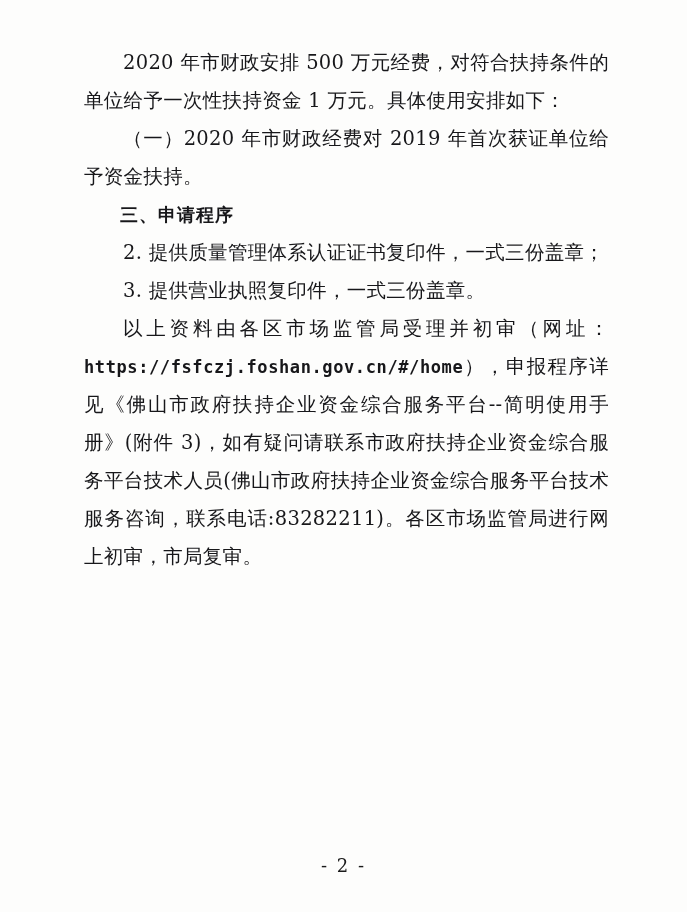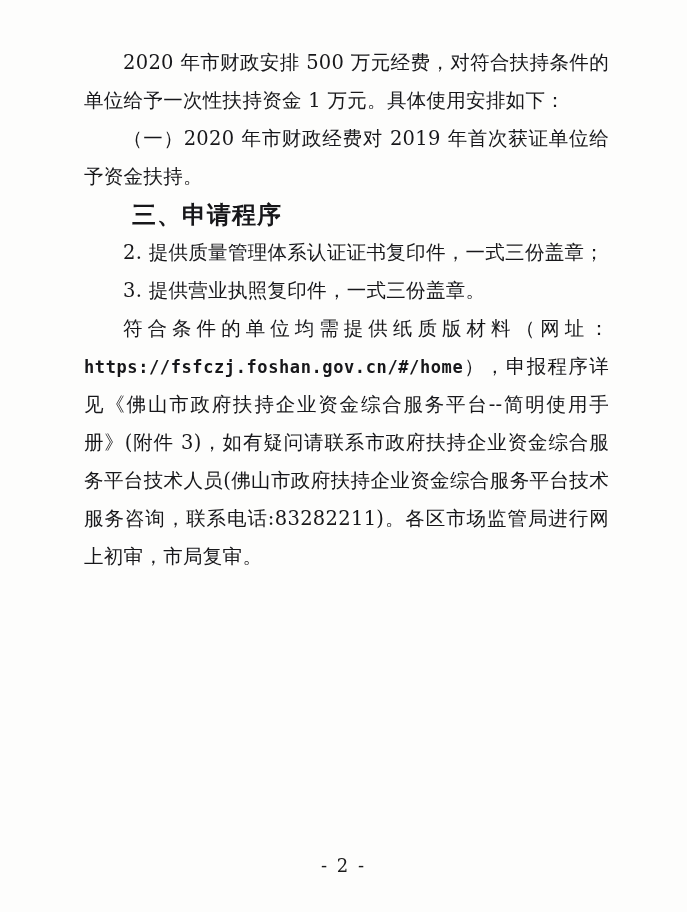--- a/index.html
+++ b/index.html
@@ -34,21 +34,21 @@
     margin: 0;
     text-indent: 2em;
     font-size: 19.5px;
     line-height: 38px;
     text-align: justify;
     text-justify: inter-ideograph;
   }
   .heading {
     margin: 0;
     text-indent: 2em;
-    font-size: 24px;
+    font-size: 18px;
     line-height: 38px;
     font-weight: bold;
     letter-spacing: 1px;
   }
   .mono {
     font-family: "DejaVu Sans Mono", "Liberation Mono", monospace;
     font-size: 17px;
     letter-spacing: 0.6px;
     font-weight: bold;
   }
@@ -79,19 +79,19 @@
 
 
 
 
     <p class="p">2. 提供质量管理体系认证证书复印件，一式三份盖章；</p>
 
     <p class="p">3. 提供营业执照复印件，一式三份盖章。</p>
 
 
 
-    <p class="p"><span>符合条件的单位均需提供纸质版材料（网址：</span><span class="mono">https://fsfczj.foshan.gov.cn/#/home</span><span>），申报程序详见《佛山市政府扶持企业资金综合服务平台--简明使用手册》(附件 3)，如有疑问请联系市政府扶持企业资金综合服务平台技术人员(佛山市政府扶持企业资金综合服务平台技术服务咨询，联系电话:83282211)。各区市场监管局进行网上初审，市局复审。</span></p>
+    <p class="p"><span>以上资料由各区市场监管局受理并初审（网址：</span><span class="mono">https://fsfczj.foshan.gov.cn/#/home</span><span>），申报程序详见《佛山市政府扶持企业资金综合服务平台--简明使用手册》(附件 3)，如有疑问请联系市政府扶持企业资金综合服务平台技术人员(佛山市政府扶持企业资金综合服务平台技术服务咨询，联系电话:83282211)。各区市场监管局进行网上初审，市局复审。</span></p>
 
   </div>
 
   <div class="footer">- 2 -</div>
 
 </div>
 
 </body></html>

